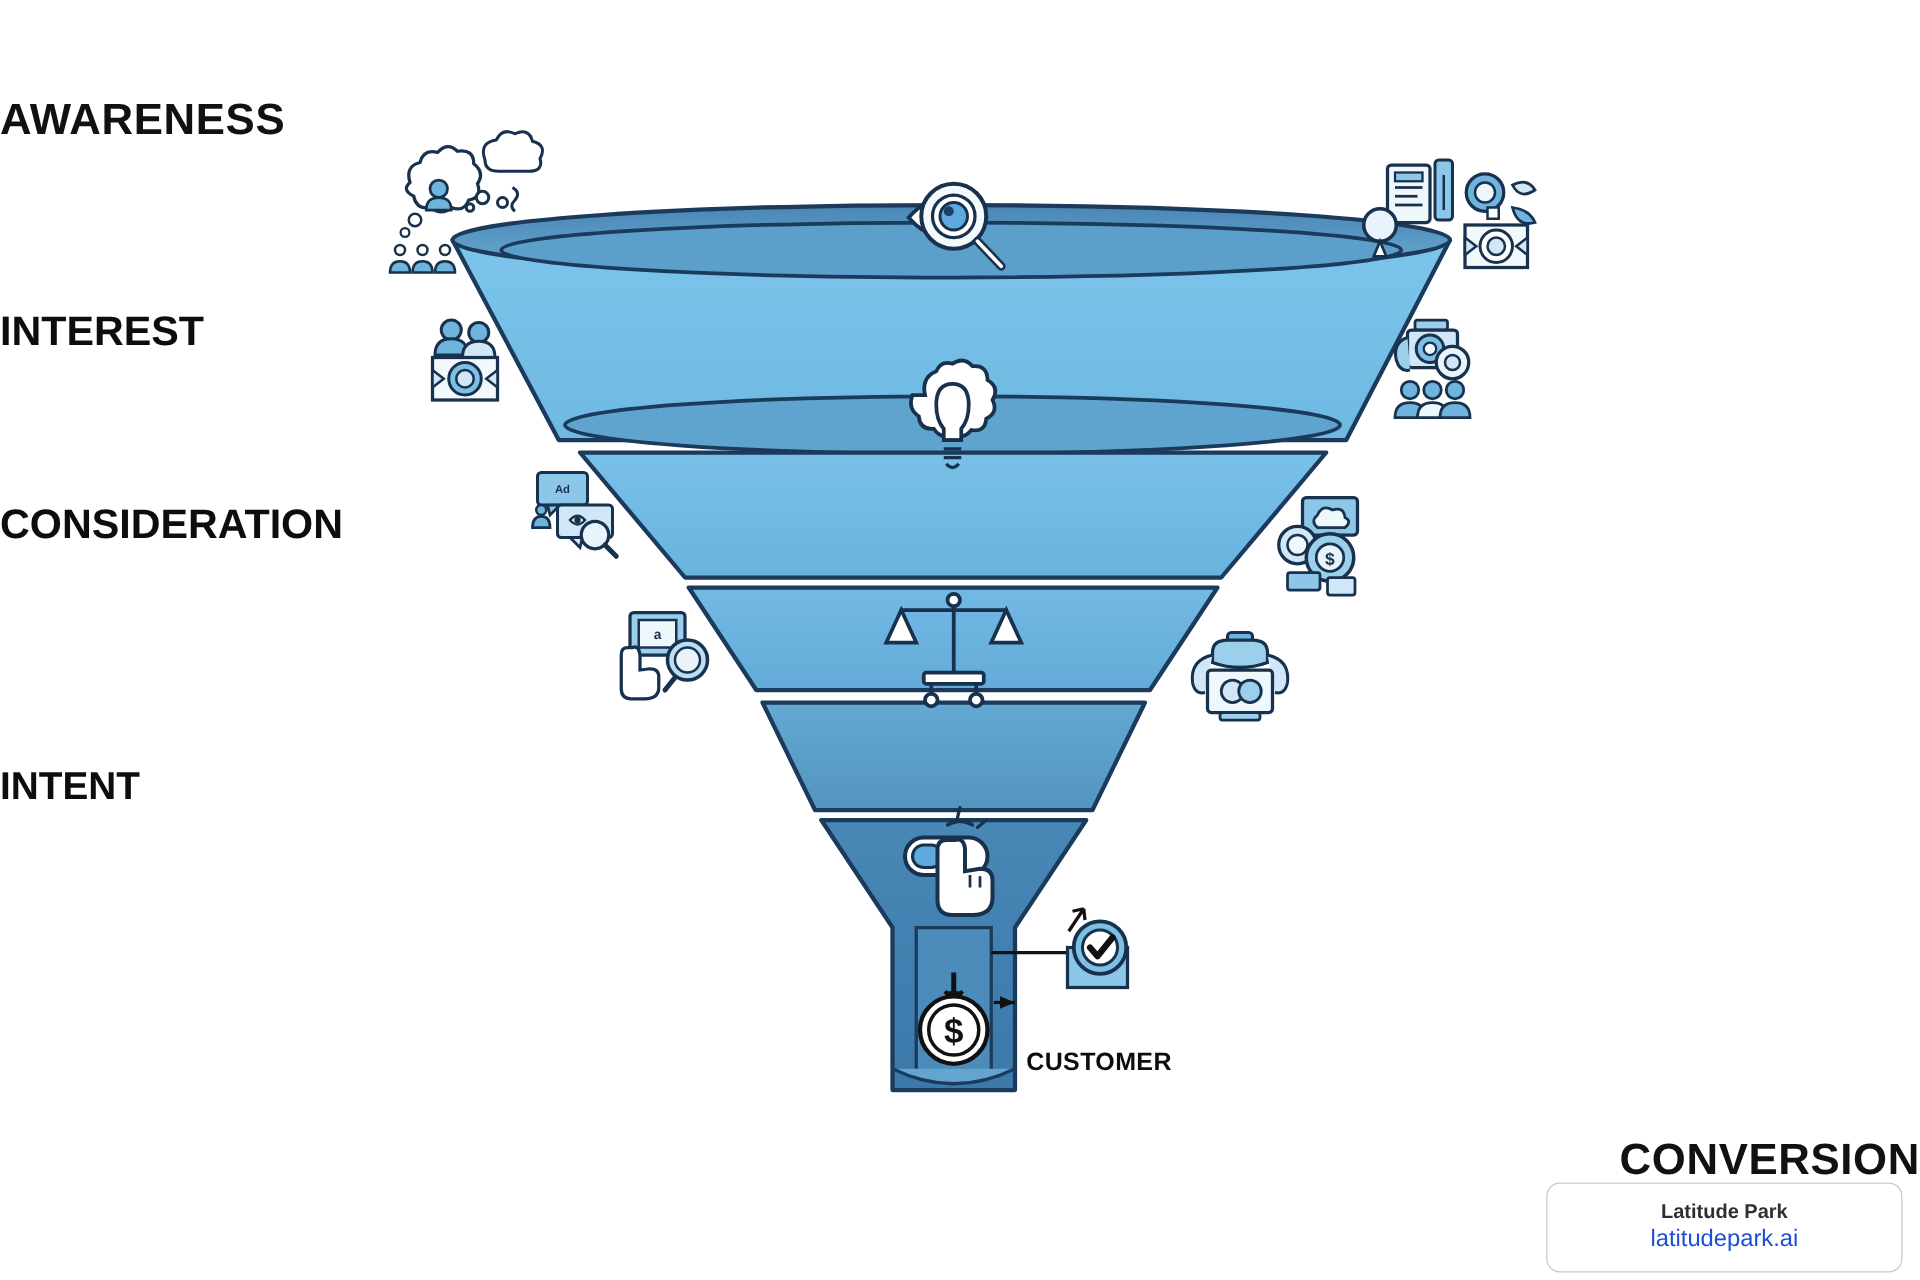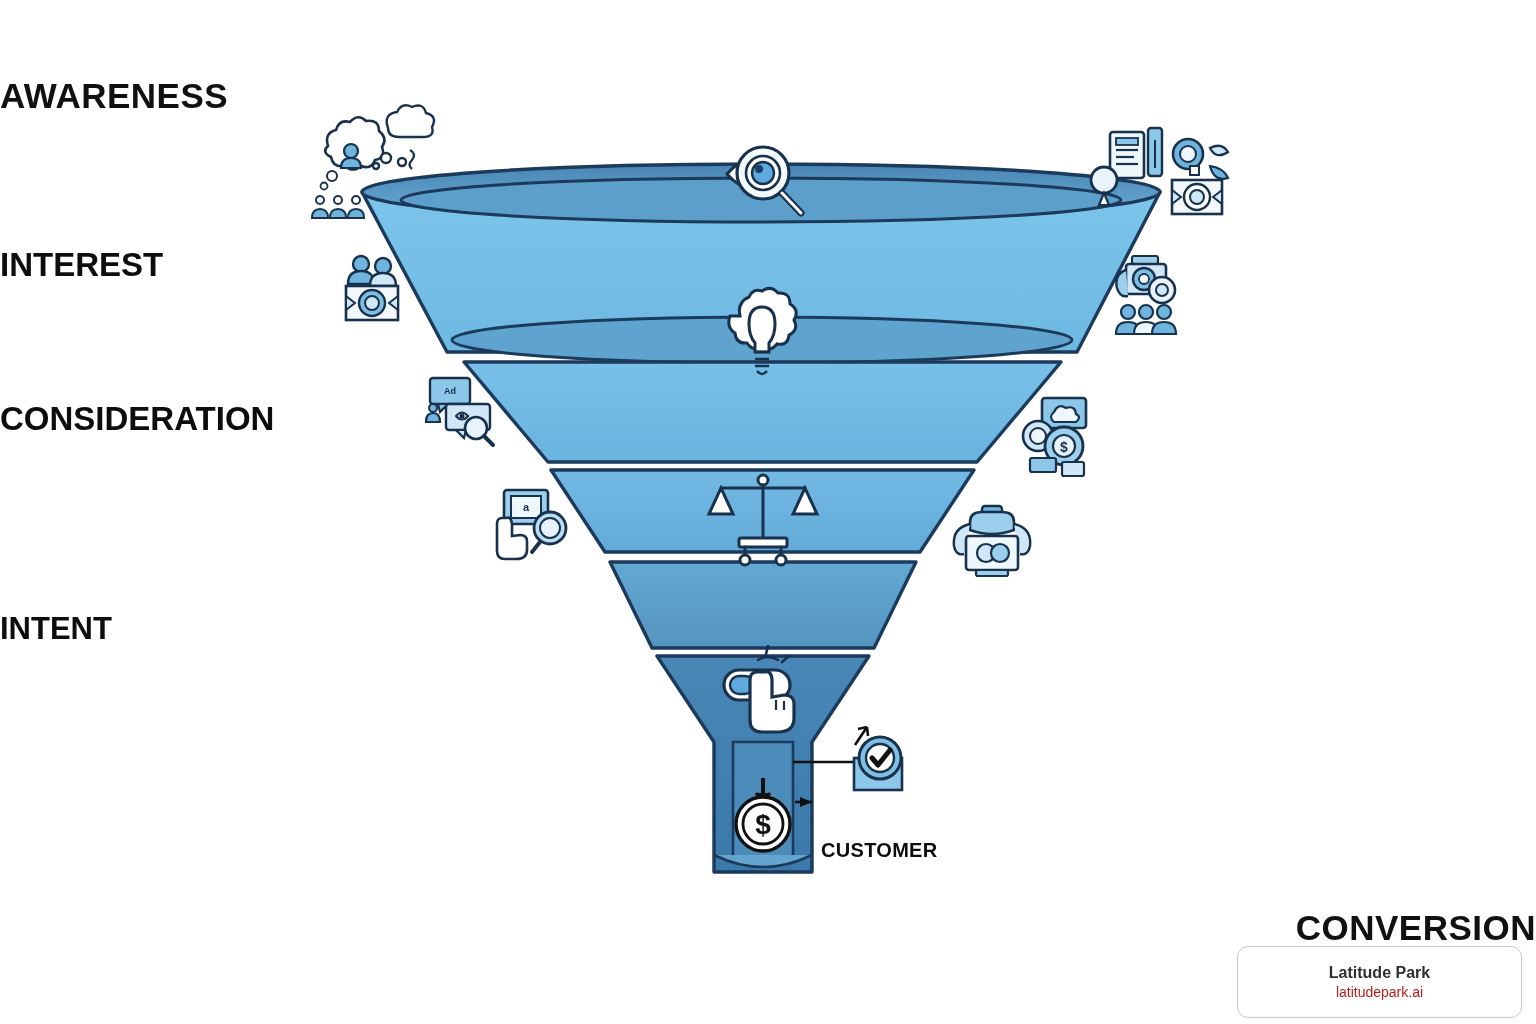--- a/index.html
+++ b/index.html
@@ -26,21 +26,21 @@
   #label-customer{
     position:absolute;left:821px;top:791px;font-size:20px;
     font-weight:bold;color:#0d0d0d;letter-spacing:0.3px;white-space:nowrap;margin-top:48px;
   }
   #logo-box{
     position:absolute;left:1237px;top:946px;width:283px;height:70px;
     border:1.6px solid #c9c9c9;border-radius:11px;background:#ffffff;
     display:flex;flex-direction:column;align-items:center;justify-content:center;
   }
   #logo-name{font-size:16px;font-weight:bold;color:#2f2f2f;line-height:1.25;}
-  #logo-url{font-size:14px;color:#b91c1c;line-height:1.3;}
+  #logo-url{font-size:19px;color:#1d4ed8;line-height:1.3;}
 </style>
 </head>
 <body>
 
 <div id="stage">
 
   <svg class="layer" viewBox="0 0 1536 1024">
     <defs>
       <linearGradient id="gInterest" x1="0" y1="0" x2="0" y2="1">
         <stop offset="0%" stop-color="#7cc4ea"></stop>

